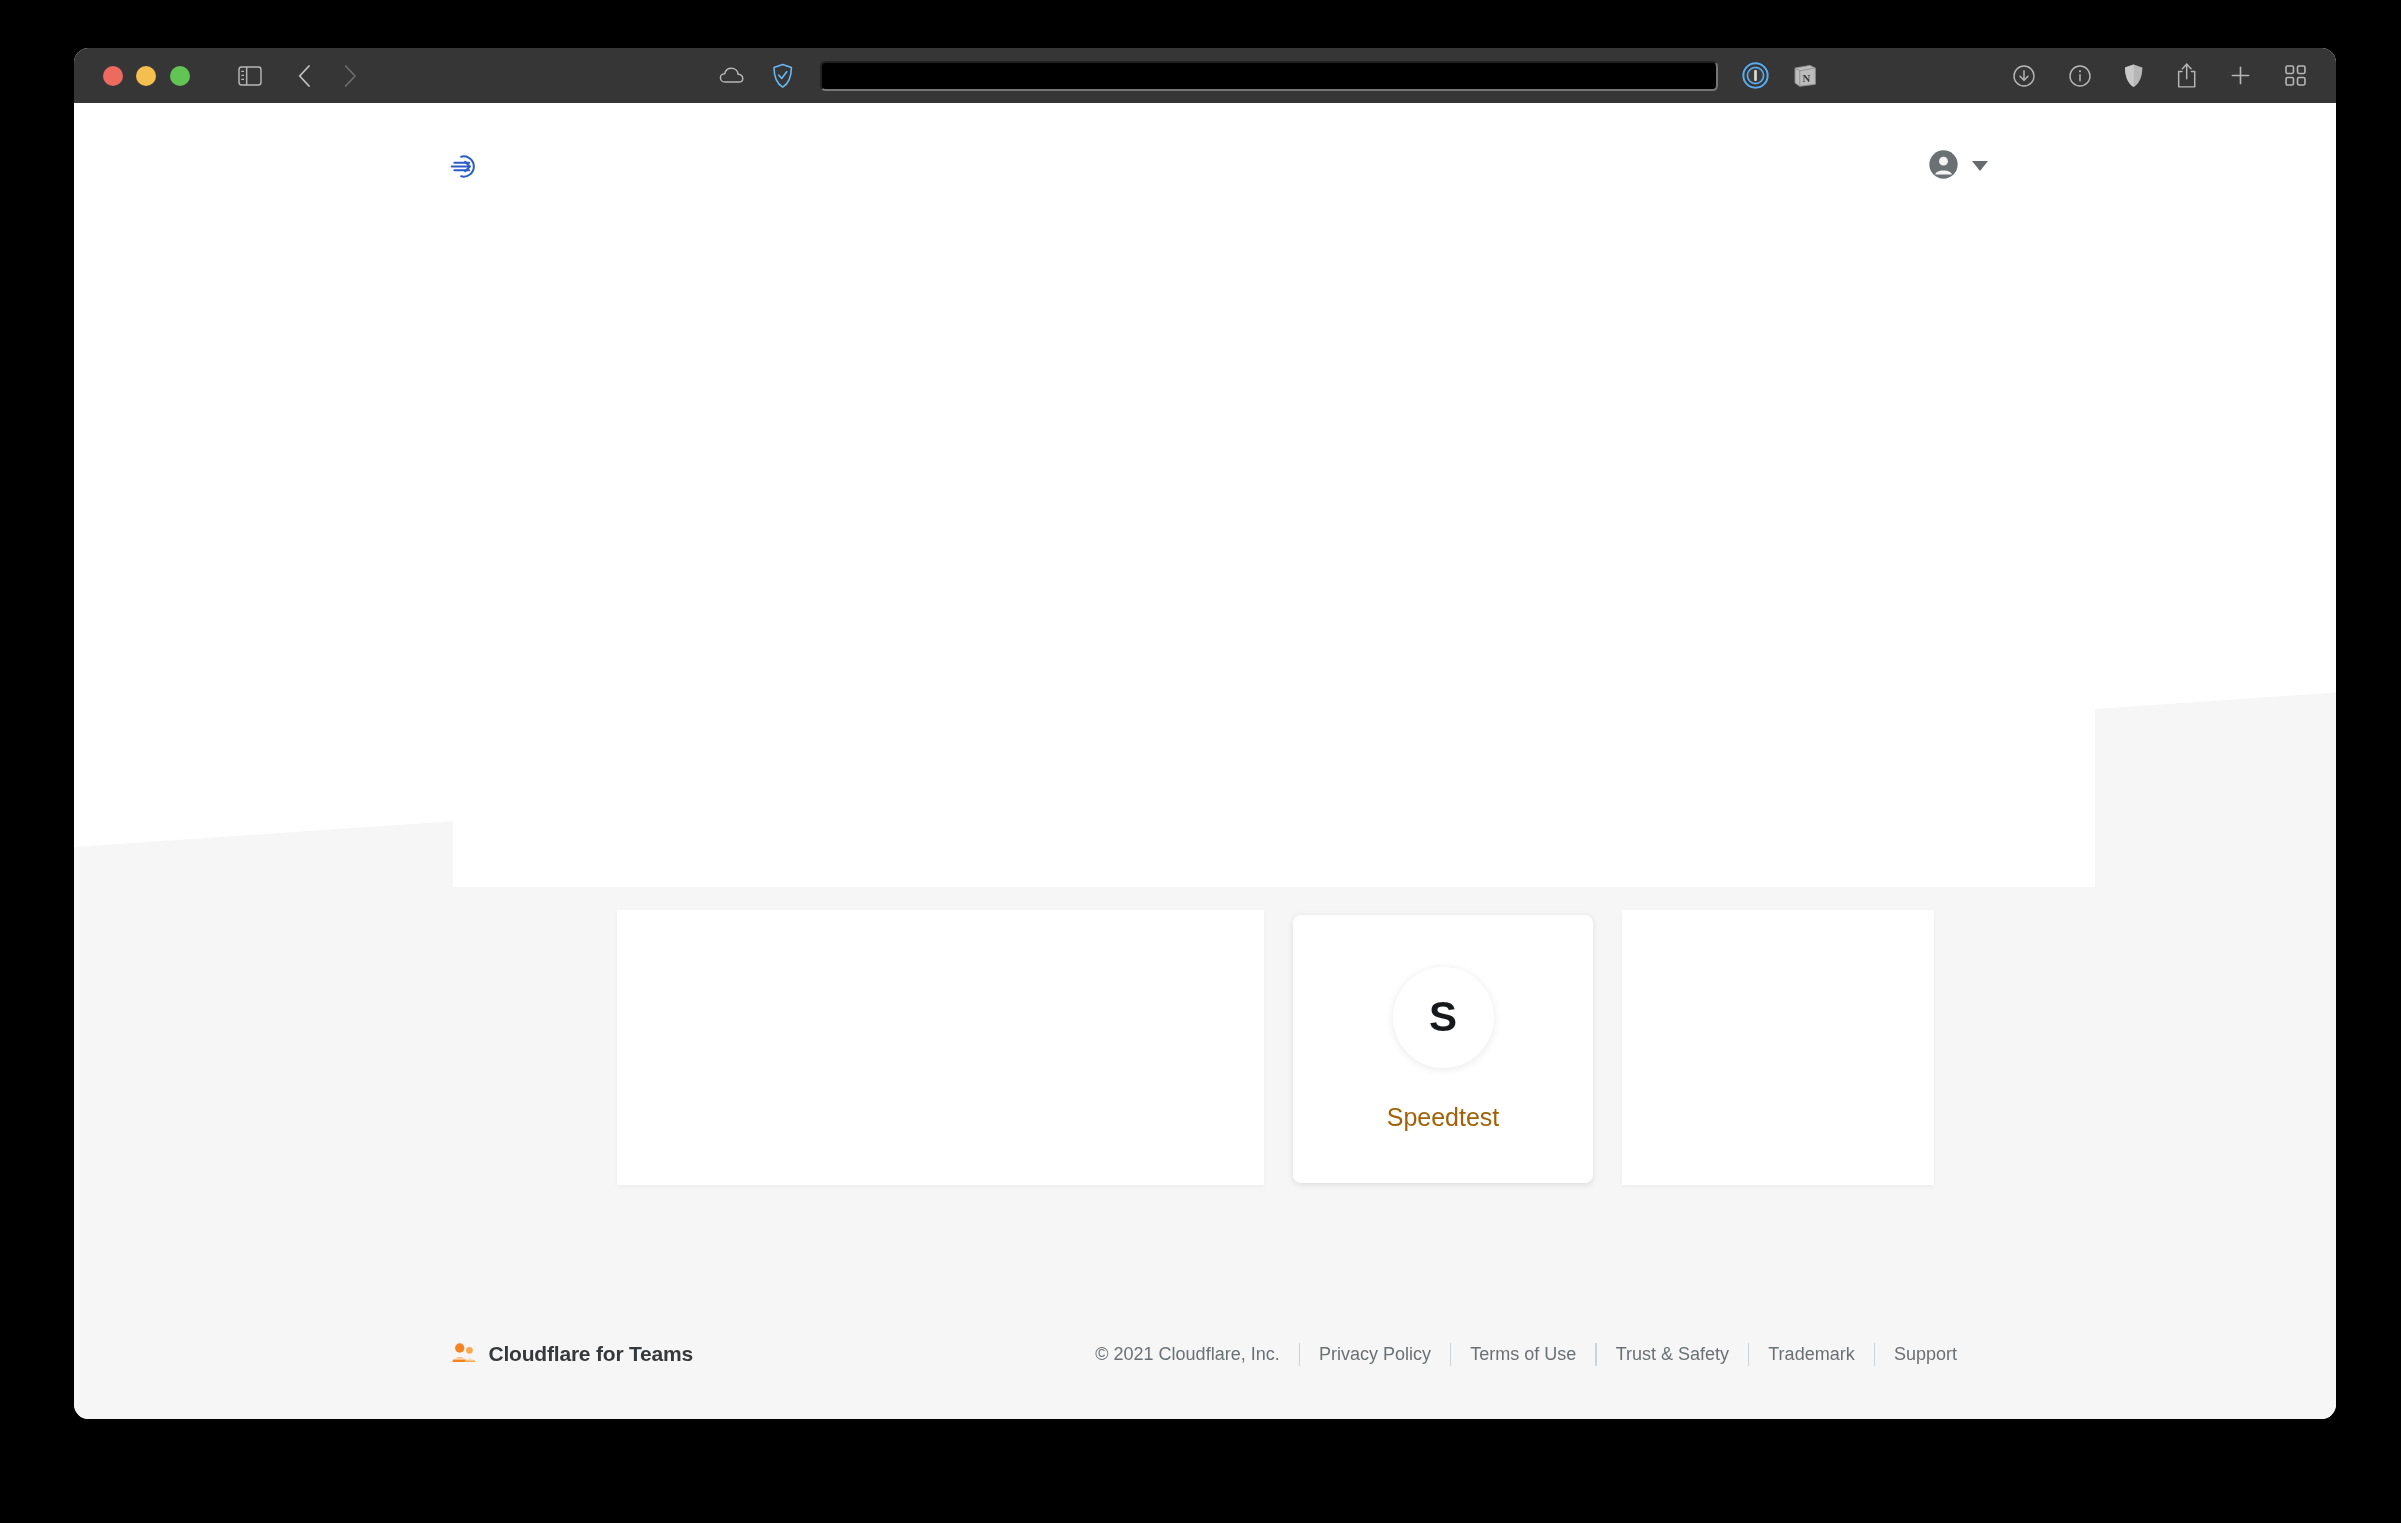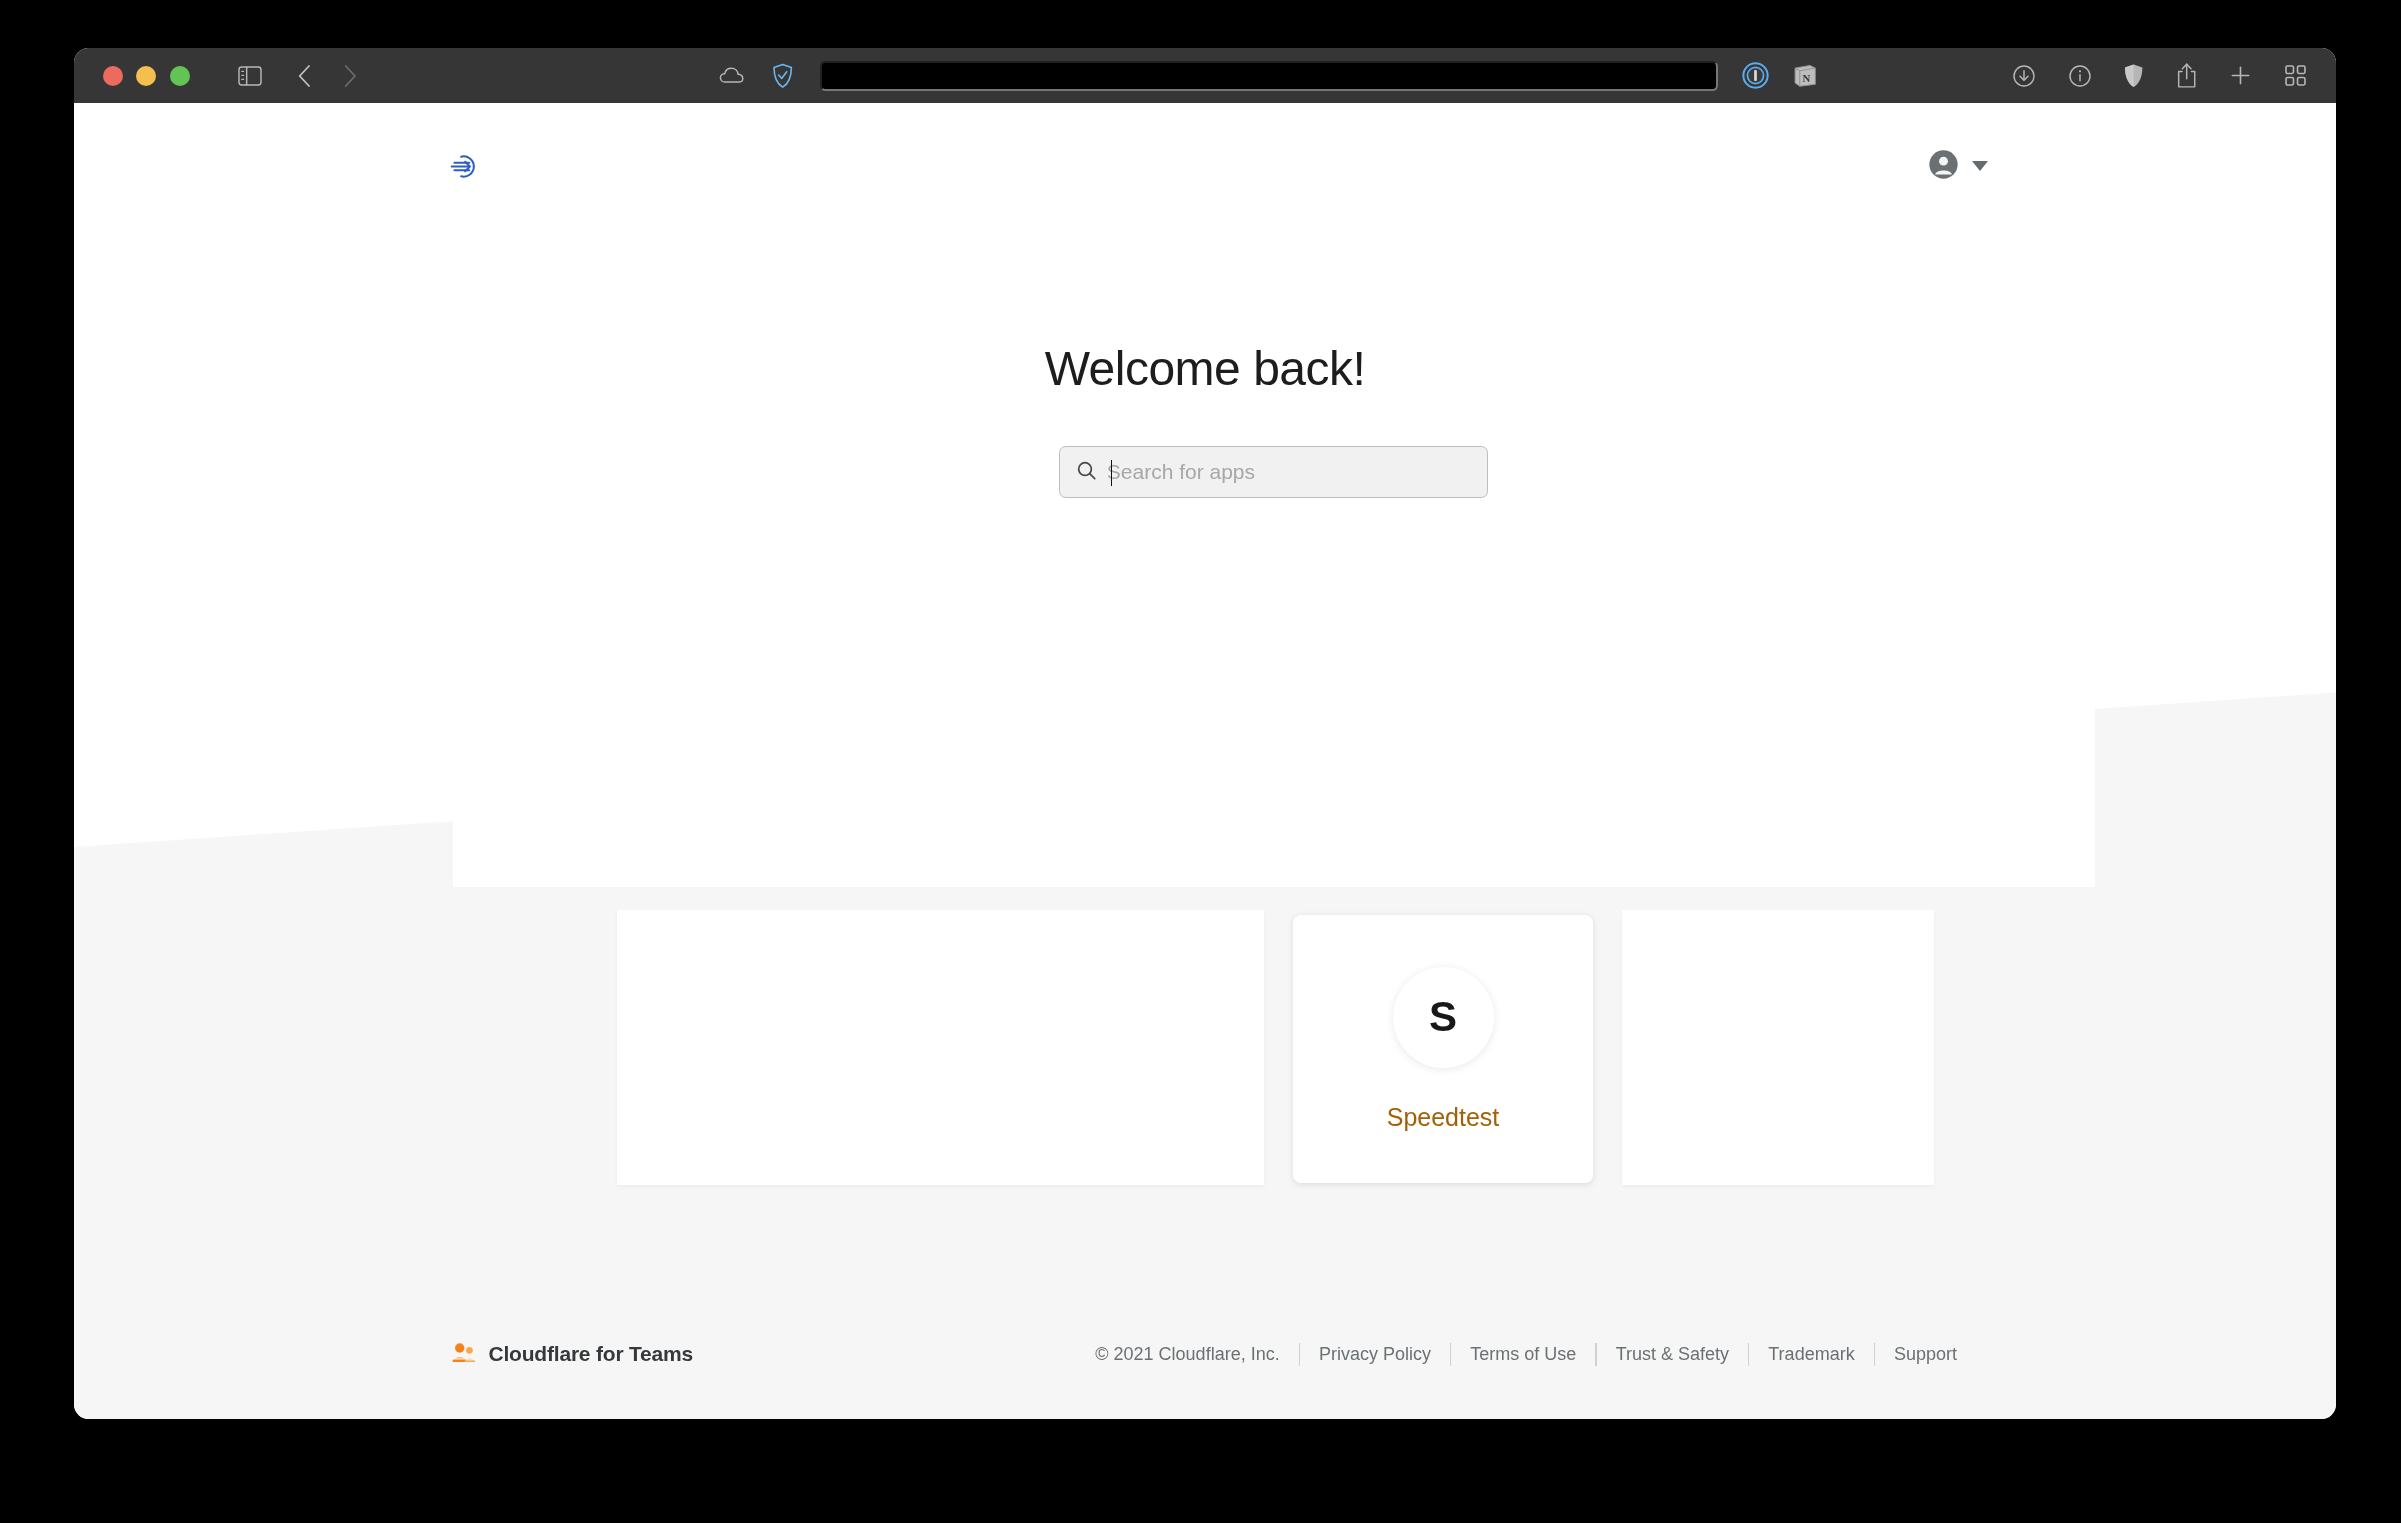--- a/index.html
+++ b/index.html
@@ -344,32 +344,21 @@
           <svg width="31" height="31" viewBox="0 0 46 46">
             <circle cx="23" cy="23" r="21" fill="#6b7073"></circle>
             <circle cx="23" cy="18" r="6.6" fill="#f4f4f4"></circle>
             <path d="M10.5 38 C12.5 30 33.5 30 35.5 38 Z" fill="#f4f4f4"></path>
           </svg>
         </span>
         <span class="caret-down"></span>
       </div>
     </div>
 
-    <h1 class="welcome-title">Welcome back!</h1>
-
-    <div class="search-wrap">
-      <span>
-        <svg width="21.4" height="21.4" viewBox="0 0 32 32" fill="none" stroke="#4a4a4a" stroke-width="2.6" stroke-linecap="round">
-          <circle cx="13.5" cy="13.5" r="9.5"></circle>
-          <line x1="20.5" y1="20.5" x2="28" y2="28"></line>
-        </svg>
-      </span>
-      <span class="text-caret"></span>
-      <input class="search-input" type="text" placeholder="Search for apps" style="">
-    </div>
+
 
     <div class="redaction redact-hero"></div>
     <div class="redaction redact-left"></div>
     <div class="redaction redact-right"></div>
 
     <div class="app-card">
       <div class="app-avatar">S</div>
       <div class="app-name">Speedtest</div>
     </div>
 

